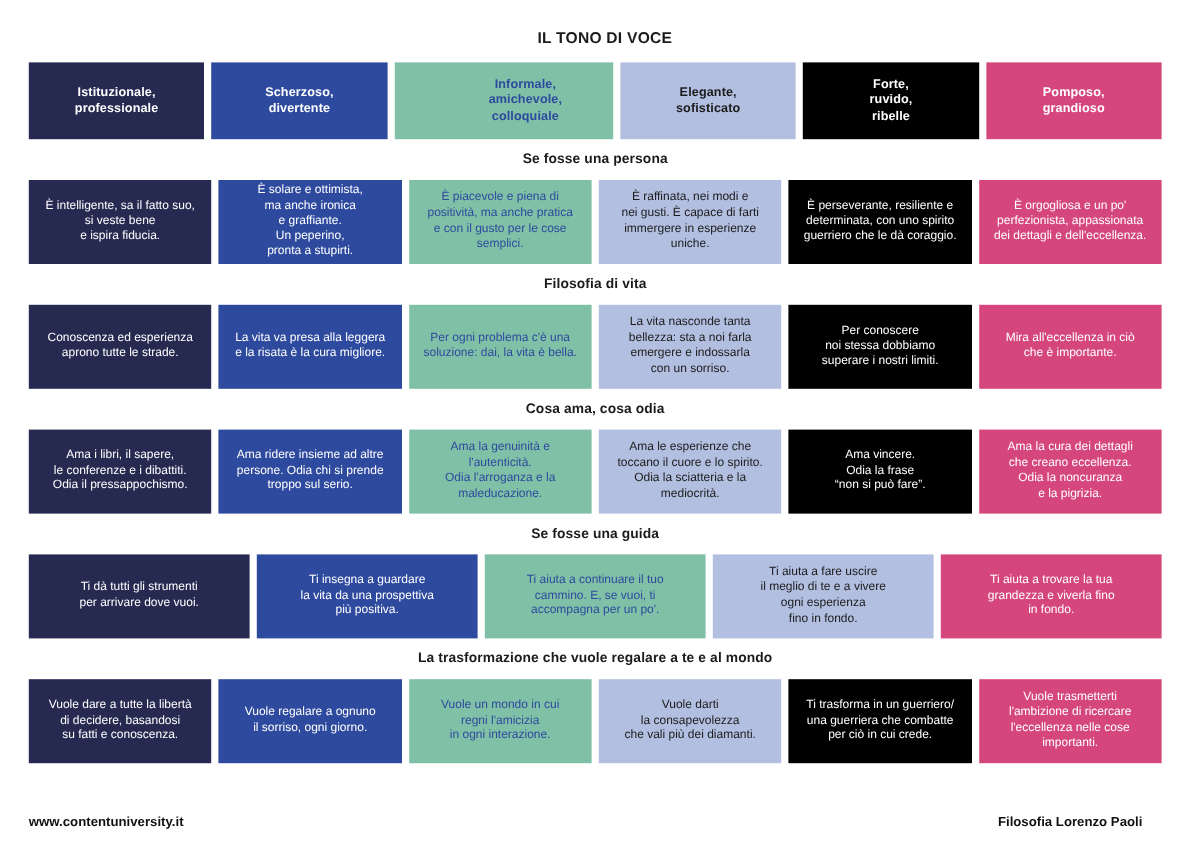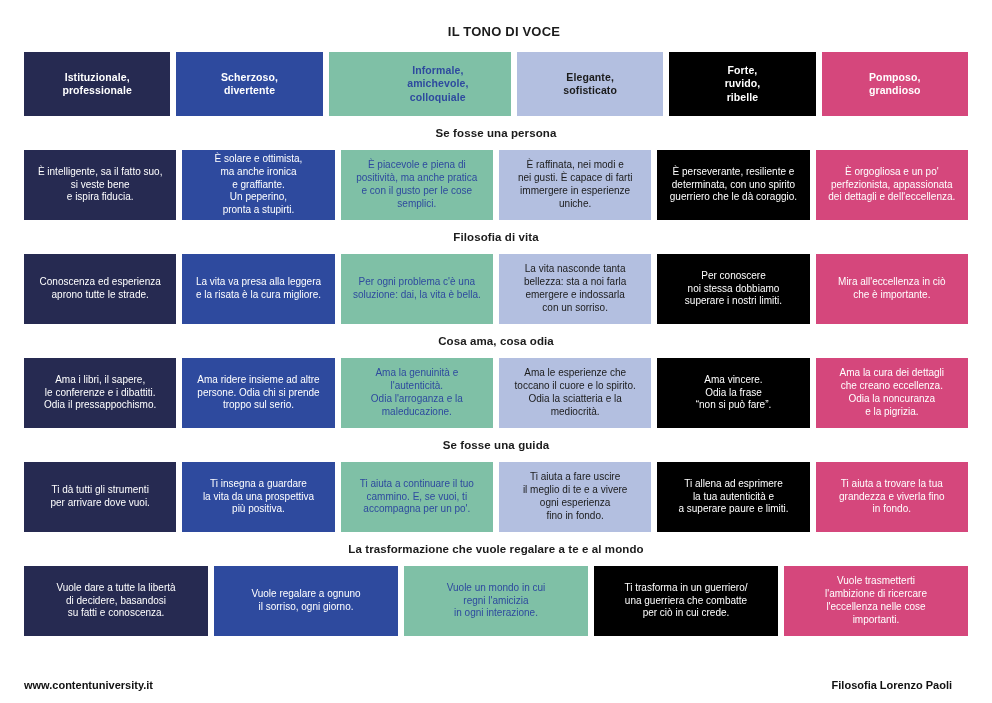--- a/index.html
+++ b/index.html
@@ -159,28 +159,28 @@
           <div class="cell c-lblue" style="background: rgb(179, 191, 224); color: rgb(27, 27, 27);">Ama le esperienze che<br>toccano il cuore e lo spirito.<br>Odia la sciatteria e la<br>mediocrità.</div>
           <div class="cell c-black" style="background: rgb(0, 0, 0); color: rgb(255, 255, 255);">Ama vincere.<br>Odia la frase<br>“non si può fare”.</div>
           <div class="cell c-pink" style="background: rgb(213, 71, 124); color: rgb(255, 255, 255);">Ama la cura dei dettagli<br>che creano eccellenza.<br>Odia la noncuranza<br>e la pigrizia.</div>
         </div>
         <div class="section-label">Se fosse una guida</div>
         <div class="row row-content">
           <div class="cell c-navy" style="background: rgb(38, 42, 81); color: rgb(255, 255, 255);">Ti dà tutti gli strumenti<br>per arrivare dove vuoi.</div>
           <div class="cell c-blue" style="background: rgb(46, 74, 158); color: rgb(255, 255, 255);">Ti insegna a guardare<br>la vita da una prospettiva<br>più positiva.</div>
           <div class="cell c-green" style="background: rgb(127, 192, 166); color: rgb(46, 74, 158);">Ti aiuta a continuare il tuo<br>cammino. E, se vuoi, ti<br>accompagna per un po'.</div>
           <div class="cell c-lblue" style="background: rgb(179, 191, 224); color: rgb(27, 27, 27);">Ti aiuta a fare uscire<br>il meglio di te e a vivere<br>ogni esperienza<br>fino in fondo.</div>
-          <div class="cell c-black" style="background: rgb(0, 0, 0); color: rgb(255, 255, 255);">Ti allena ad esprimere<br>la tua autenticità e<br>a superare paure e limiti.</div>
           <div class="cell c-pink" style="background: rgb(213, 71, 124); color: rgb(255, 255, 255);">Ti aiuta a trovare la tua<br>grandezza e viverla fino<br>in fondo.</div>
         </div>
         <div class="section-label">La trasformazione che vuole regalare a te e al mondo</div>
         <div class="row row-content">
           <div class="cell c-navy" style="background: rgb(38, 42, 81); color: rgb(255, 255, 255);">Vuole dare a tutte la libertà<br>di decidere, basandosi<br>su fatti e conoscenza.</div>
           <div class="cell c-blue" style="background: rgb(46, 74, 158); color: rgb(255, 255, 255);">Vuole regalare a ognuno<br>il sorriso, ogni giorno.</div>
           <div class="cell c-green" style="background: rgb(127, 192, 166); color: rgb(46, 74, 158);">Vuole un mondo in cui<br>regni l'amicizia<br>in ogni interazione.</div>
+          <div class="cell c-lblue" style="background: rgb(179, 191, 224); color: rgb(27, 27, 27);">Vuole darti<br>la consapevolezza<br>che vali più dei diamanti.</div>
           <div class="cell c-black" style="background: rgb(0, 0, 0); color: rgb(255, 255, 255);">Ti trasforma in un guerriero/<br>una guerriera che combatte<br>per ciò in cui crede.</div>
           <div class="cell c-pink" style="background: rgb(213, 71, 124); color: rgb(255, 255, 255);">Vuole trasmetterti<br>l'ambizione di ricercare<br>l'eccellenza nelle cose<br>importanti.</div>
         </div>
       </div>
   </div>
 
   <div class="footer">
     <div class="site">www.contentuniversity.it</div>
     <div class="copy">Filosofia Lorenzo Paoli</div>
   </div>

